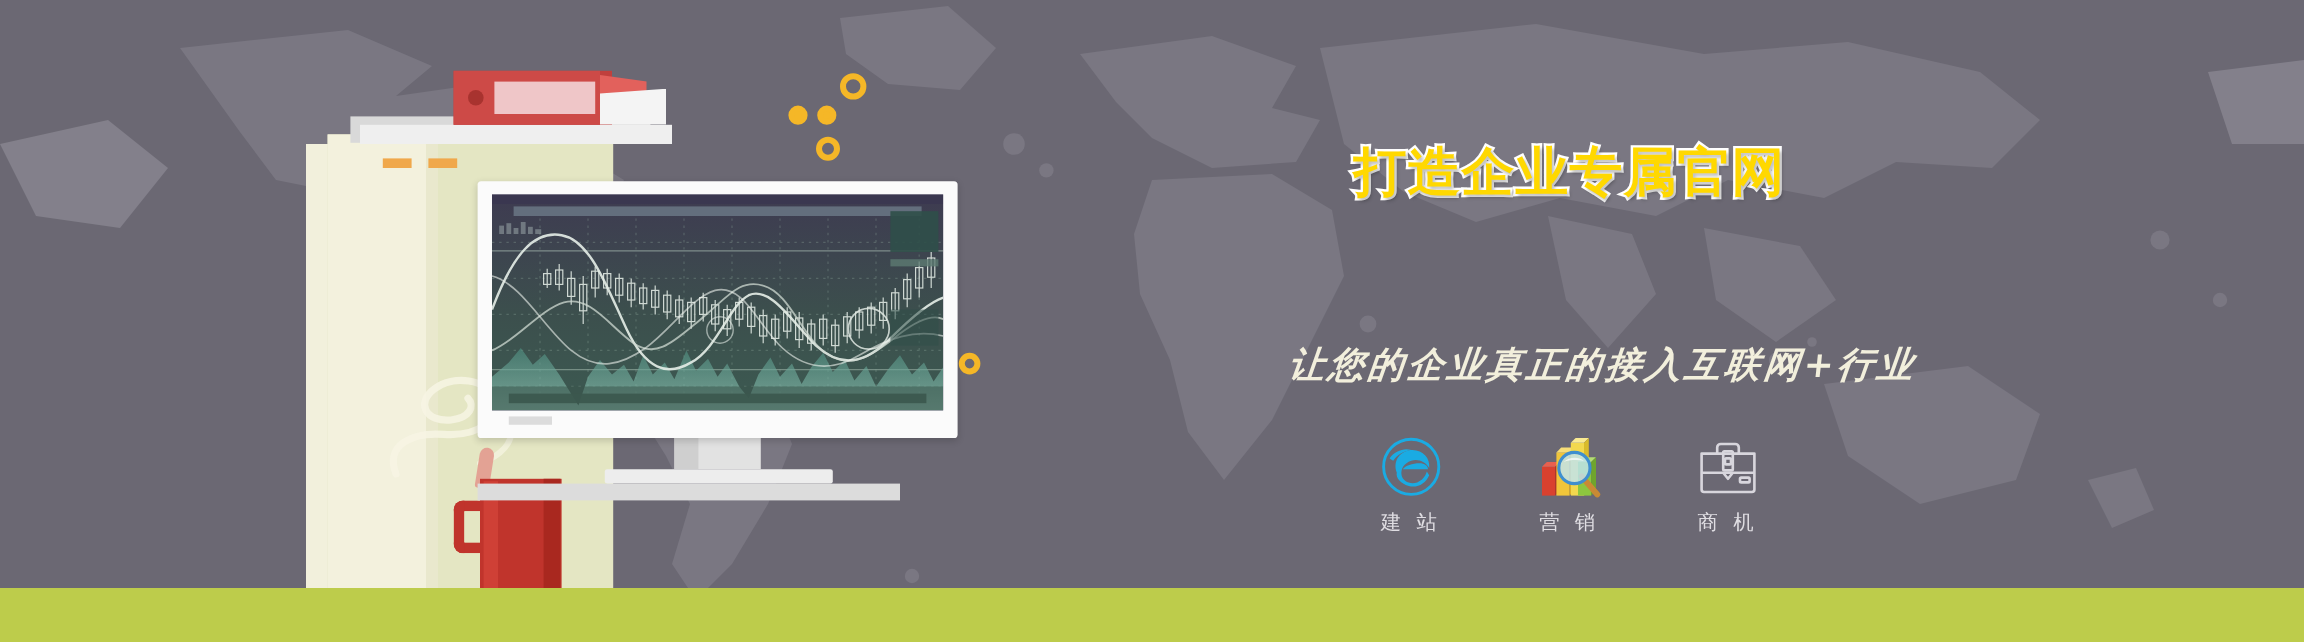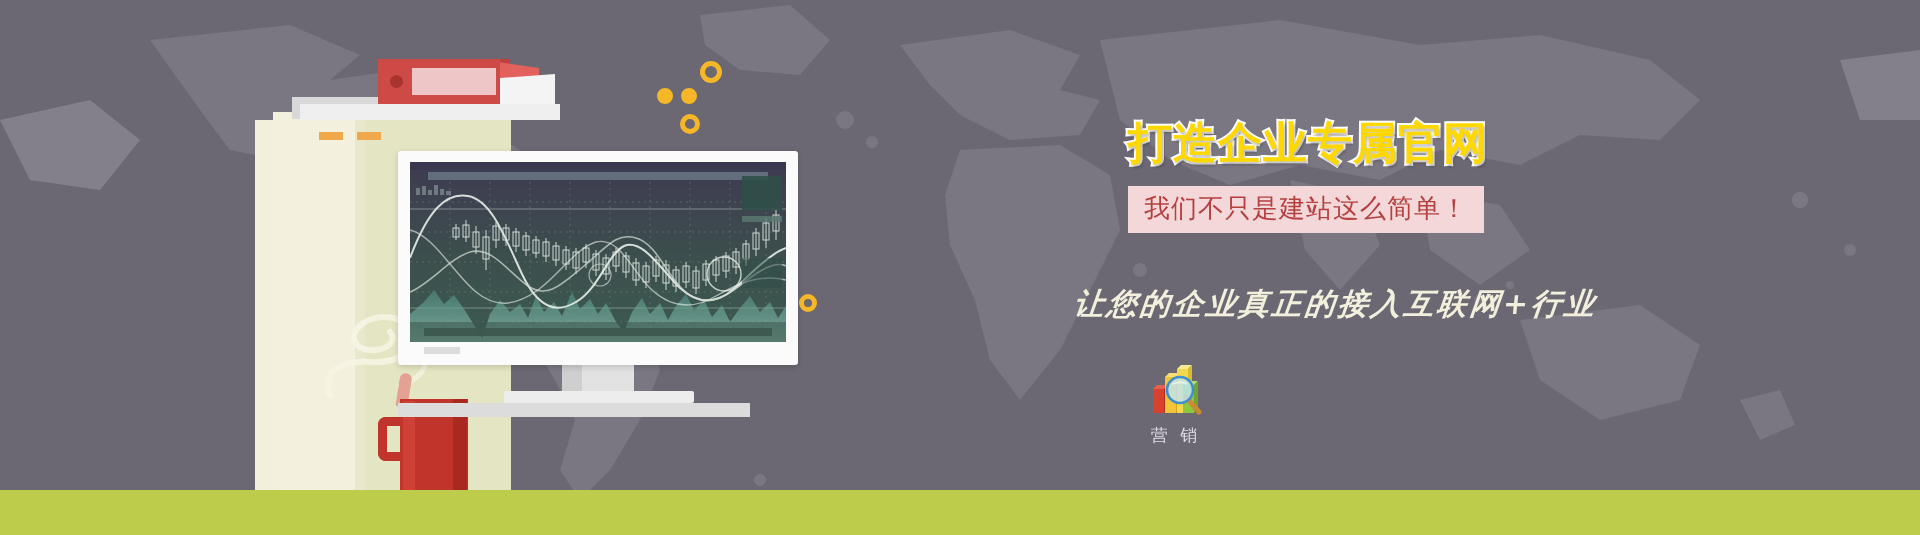--- a/index.html
+++ b/index.html
@@ -450,27 +450,40 @@
     <div class="pin solid" style="left:681px; top:88px; width:16px; height:16px;"></div>
     <div class="pin" style="left:680px; top:114px; width:20px; height:20px;"></div>
   </div>
 
   <div class="pin" style="left:799px; top:294px; width:18px; height:18px;"></div>
 
   <div class="content">
 
     <div class="headline">打造企业专属官网</div>
 
-    <div class="subbar">我们不只是建站这么简单！</div>
 
 
     <div class="script">让您的企业真正的接入互联网+行业</div>
 
     <div class="icons">
 
+      <div class="icon-cell">
+        <div class="icon-art">
+          <svg width="52" height="52" viewBox="0 0 52 52">
+            <circle cx="26" cy="26" r="23" fill="none" stroke="#1aabe3" stroke-width="2.4"></circle>
+            <path d="M14 31 C10 20 18 12 27 12 C36 12 42 19 41 27
+                     C38 22 32 19 26 21 C20 23 17 28 18 33
+                     C19 38 25 41 31 39 C35 37.6 38 34 39 30
+                     L41 33 C38 40 31 44 24 42 C17 40 13 35 14 31 Z
+                     M19 28 H40 C40 25 37 23 33 23 C27 23 21 25 19 28 Z" fill="#1aabe3"></path>
+            <path d="M8 19 C12 13 20 10 26 12 C20 13 14 16 11 21 Z" fill="#1aabe3"></path>
+          </svg>
+        </div>
+        <div class="icon-label">建 站</div>
+      </div>
 
       <div class="icon-cell">
         <div class="icon-art">
           <svg width="54" height="52" viewBox="0 0 54 52">
 
             <rect x="4" y="26" width="11" height="24" fill="#d9412f"></rect>
             <polygon points="4,26 8,22 19,22 15,26" fill="#e8604f"></polygon>
             <polygon points="15,26 19,22 19,46 15,50" fill="#b52f20"></polygon>
 
             <rect x="16" y="14" width="11" height="36" fill="#f0c53a"></rect>
@@ -487,18 +500,34 @@
 
             <line x1="37" y1="34" x2="50" y2="49" stroke="#c98a34" stroke-width="5" stroke-linecap="round"></line>
             <circle cx="31" cy="27" r="13" fill="#bfe4f2" opacity=".82"></circle>
             <circle cx="31" cy="27" r="13" fill="none" stroke="#3f8fcf" stroke-width="2.6"></circle>
             <path d="M22 22 C26 18 34 17 39 21 C34 20 27 20 22 22 Z" fill="#ffffff" opacity=".7"></path>
           </svg>
         </div>
         <div class="icon-label">营 销</div>
       </div>
 
+      <div class="icon-cell">
+        <div class="icon-art">
+          <svg width="52" height="50" viewBox="0 0 52 50">
+            <g fill="none" stroke="#d8d6dd" stroke-width="2.2" stroke-linejoin="round">
+              <path d="M4 14 H48 V44 A2 2 0 0 1 46 46 H6 A2 2 0 0 1 4 44 Z"></path>
+              <path d="M17 14 V9 A3 3 0 0 1 20 6 H32 A3 3 0 0 1 35 9 V14"></path>
+              <line x1="4" y1="30" x2="48" y2="30"></line>
+              <rect x="22" y="12" width="8" height="16" rx="1"></rect>
+              <rect x="23.5" y="18" width="5" height="5" rx="1"></rect>
+              <path d="M22 30 L26 35 L30 30"></path>
+              <rect x="36" y="34" width="8" height="4" rx="1"></rect>
+            </g>
+          </svg>
+        </div>
+        <div class="icon-label">商 机</div>
+      </div>
 
     </div>
   </div>
 
   <div class="floor"></div>
 </div>
 
 </body></html>

